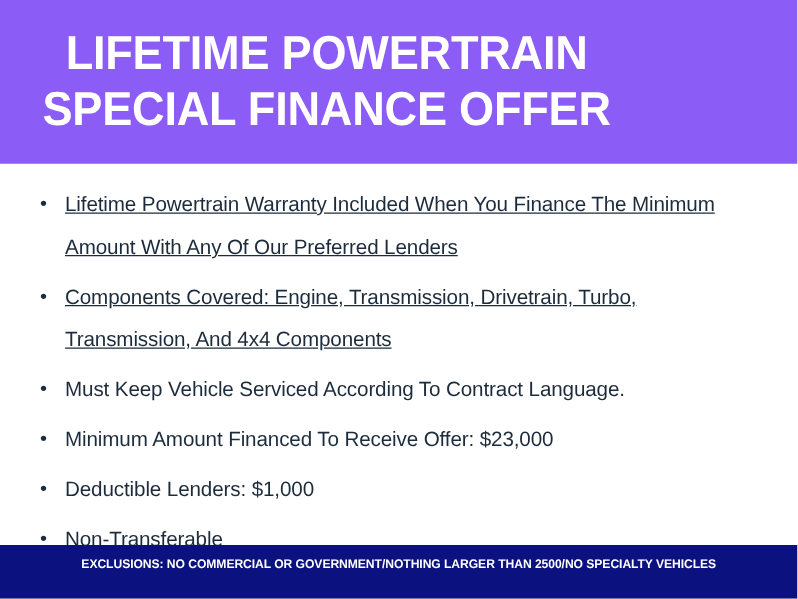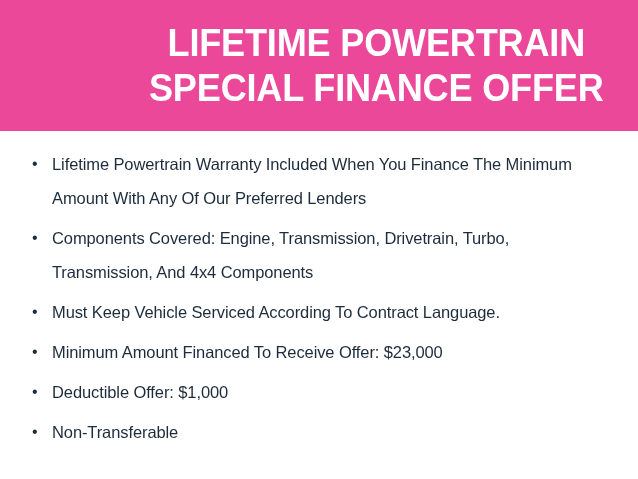--- a/index.html
+++ b/index.html
@@ -21,24 +21,24 @@
     box-sizing: border-box;
   }
 
   
   .header-band {
     position: absolute;
     left: 0;
     top: 0;
     width: 638px;
     height: 131px;
-    background: #ec4899;
+    background: #8b5cf6;
     display: flex;
     align-items: center;
-    justify-content: flex-end;
+    justify-content: flex-start;
     box-sizing: border-box;
     padding: 0 22px;
   }
   .header-title {
     color: #ffffff;
     font-family: "Liberation Sans", sans-serif;
     font-weight: bold;
     font-size: 38px;
     line-height: 45px;
     letter-spacing: -0.2px;
@@ -86,20 +86,21 @@
     font-size: 16px;
     line-height: 34px;
     text-align: left;
   }
   .bullet-text {
     display: block;
     text-indent: 0;
   }
   .bullet-item.wraps .bullet-text {
     padding-right: 6px;
+    text-decoration: underline;
   }
 
   
   .footer-band {
     position: absolute;
     left: 0;
     top: 436px;
     width: 638px;
     height: 43px;
     background: #0b1280;
@@ -150,25 +151,28 @@
         <span class="bullet-text">Must Keep Vehicle Serviced According To Contract Language.</span>
       </li>
 
       <li class="bullet-item">
         <span class="bullet-marker">•</span>
         <span class="bullet-text">Minimum Amount Financed To Receive Offer: $23,000</span>
       </li>
 
       <li class="bullet-item">
         <span class="bullet-marker">•</span>
-        <span class="bullet-text">Deductible Offer: $1,000</span>
+        <span class="bullet-text">Deductible Lenders: $1,000</span>
       </li>
 
       <li class="bullet-item">
         <span class="bullet-marker">•</span>
         <span class="bullet-text">Non-Transferable</span>
       </li>
 
     </ul>
   </div>
 
+  <div class="footer-band">
+    <div class="footer-text">EXCLUSIONS: NO COMMERCIAL OR GOVERNMENT/NOTHING LARGER THAN 2500/NO SPECIALTY VEHICLES</div>
+  </div>
 
 </div>
 
 </body></html>

